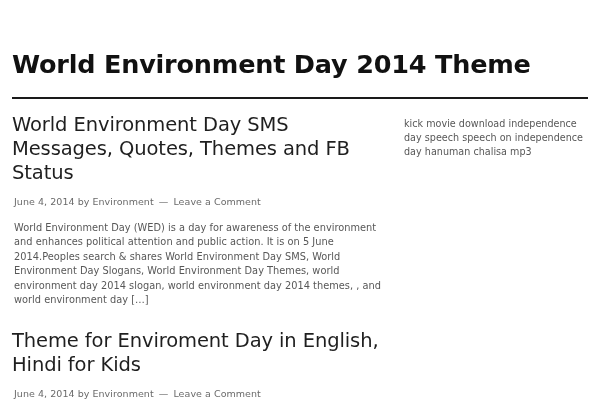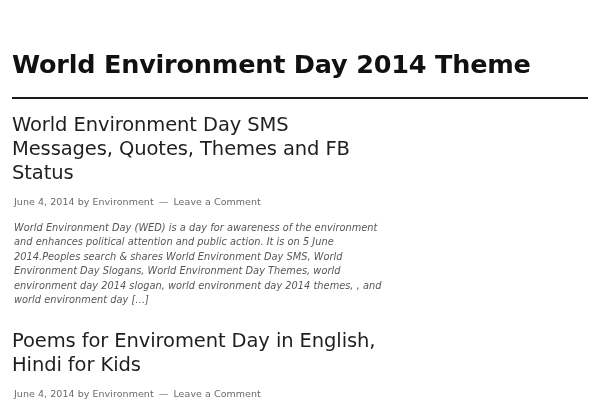--- a/index.html
+++ b/index.html
@@ -85,21 +85,20 @@
     color: #6a6a6a;
     text-decoration: none;
     text-align: center;
   }
   .post-excerpt {
     margin: 13px 0 0 2px;
     font-size: 9.8px;
     line-height: 14.4px;
     color: #575757;
     letter-spacing: 0.02px;
-    font-style: italic;
   }
 
   
   .tagcloud {
     font-size: 9.6px;
     line-height: 14.2px;
     color: #575757;
     letter-spacing: 0.02px;
   }
   .tagcloud a {
@@ -128,29 +127,37 @@
           <span>June 4, 2014</span>
           <span>by</span>
           <a href="#">Environment</a>
           <span class="sep">—</span>
           <a href="#">Leave a Comment</a>
         </div>
         <p class="post-excerpt">World Environment Day (WED) is a day for awareness of the environment and enhances political attention and public action. It is on 5 June 2014.Peoples search &amp; shares World Environment Day SMS, World Environment Day Slogans, World Environment Day Themes, world environment day 2014 slogan, world environment day 2014 themes, , and world environment day […]</p>
       </article>
 
       <article class="post">
-        <h2 class="post-title">Poems for Enviroment Day in English, Hindi for Kids</h2>
+        <h2 class="post-title">Theme for Enviroment Day in English, Hindi for Kids</h2>
         <div class="post-meta">
           <span>June 4, 2014</span>
           <span>by</span>
           <a href="#">Environment</a>
           <span class="sep">—</span>
           <a href="#">Leave a Comment</a>
         </div>
 
       </article>
 
     </main>
 
+    <aside class="sidebar">
+      <div class="tagcloud">
+        <a href="#">kick movie download</a>
+        <a href="#">independence day speech</a>
+        <a href="#">speech on independence day</a>
+        <a href="#">hanuman chalisa mp3</a>
+      </div>
+    </aside>
 
   </div>
 
 </div>
 
 </body></html>

